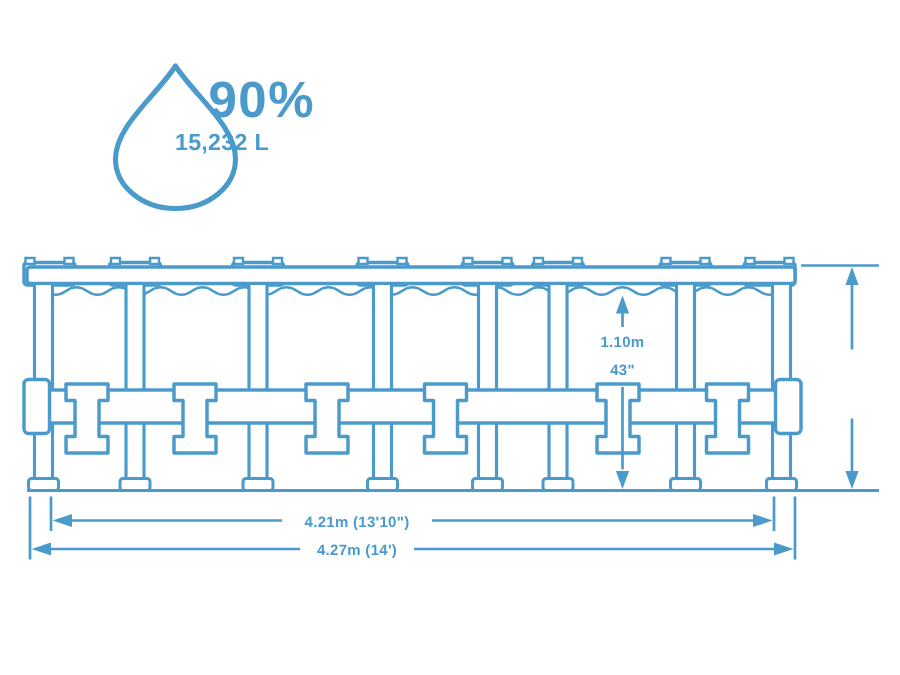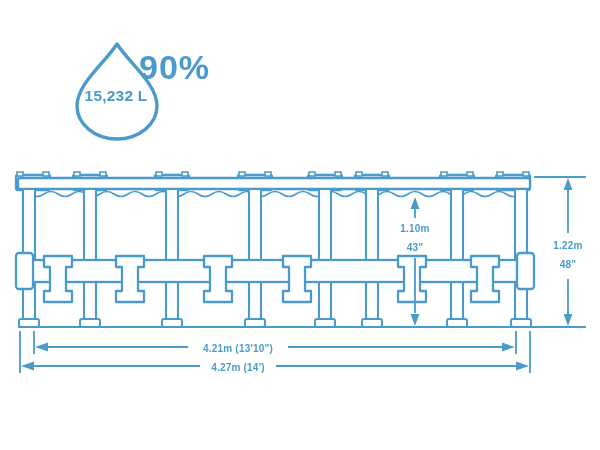--- a/index.html
+++ b/index.html
@@ -12,21 +12,21 @@
   .stage { position: relative; width: 600px; height: 388px; color: var(--accent); }
   svg.diagram { position: absolute; left: 0; top: 0; }
   .lbl {
     position: absolute; color: var(--accent); font-weight: bold;
     text-align: center; transform: translateX(-50%); white-space: nowrap;
     line-height: 19px; font-size: 10px; letter-spacing: 0.2px;
   }
   .lbl-percent {
     font-size: 34px; line-height: 34px; transform: none; letter-spacing: 1px;
   }
-  .lbl-drop { font-size: 15.5px; line-height: 18px; }
+  .lbl-drop { font-size: 15.5px; line-height: 18px; margin-left: 32px; }
   .dim-2line { line-height: 19px; }
 </style>
 </head>
 <body>
 
 <div class="stage">
 
   <svg class="diagram" width="600" height="450" viewBox="0 0 600 450" fill="none" stroke="currentColor">
 
     <path d="M117,44 C104,64 77,84 77,106 A40,33 0 1 0 157,106 C157,84 130,64 117,44 Z" stroke-width="3.4" stroke-linejoin="round" fill="none"></path>
@@ -109,20 +109,16 @@
     </g>
   </svg>
 
   <div class="lbl lbl-percent" style="left:139px; top:50px;">90%</div>
   <div class="lbl lbl-drop" style="left:116px; top:87px;">15,232 L</div>
 
   <div class="lbl dim-2line" style="left:415px; top:219px;">
     <div>1.10m</div>
     <div>43"</div>
   </div>
-  <div class="lbl dim-2line" style="left:568px; top:236px;">
-    <div>1.22m</div>
-    <div>48"</div>
-  </div>
   <div class="lbl" style="left:238px; top:339px;">4.21m (13'10")</div>
   <div class="lbl" style="left:238px; top:358px;text-align:center;">4.27m (14')</div>
 
 </div>
 
 </body></html>

